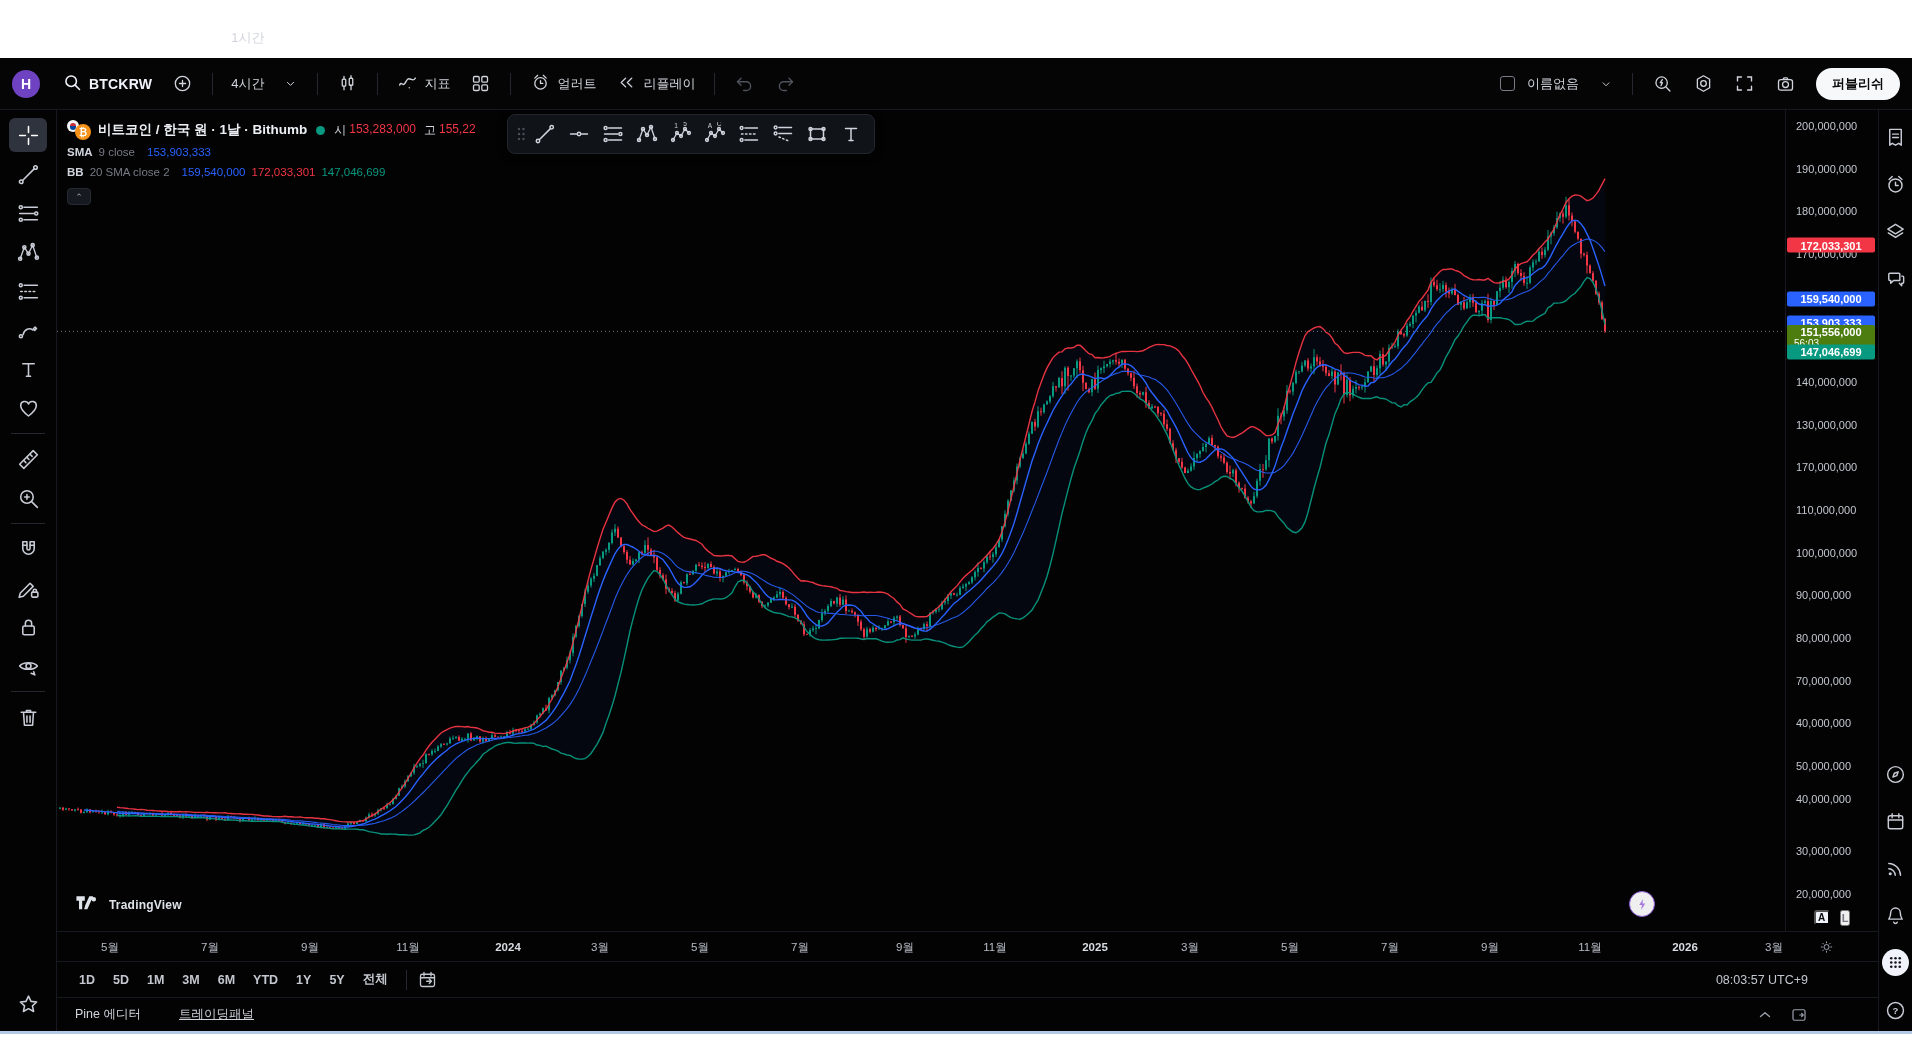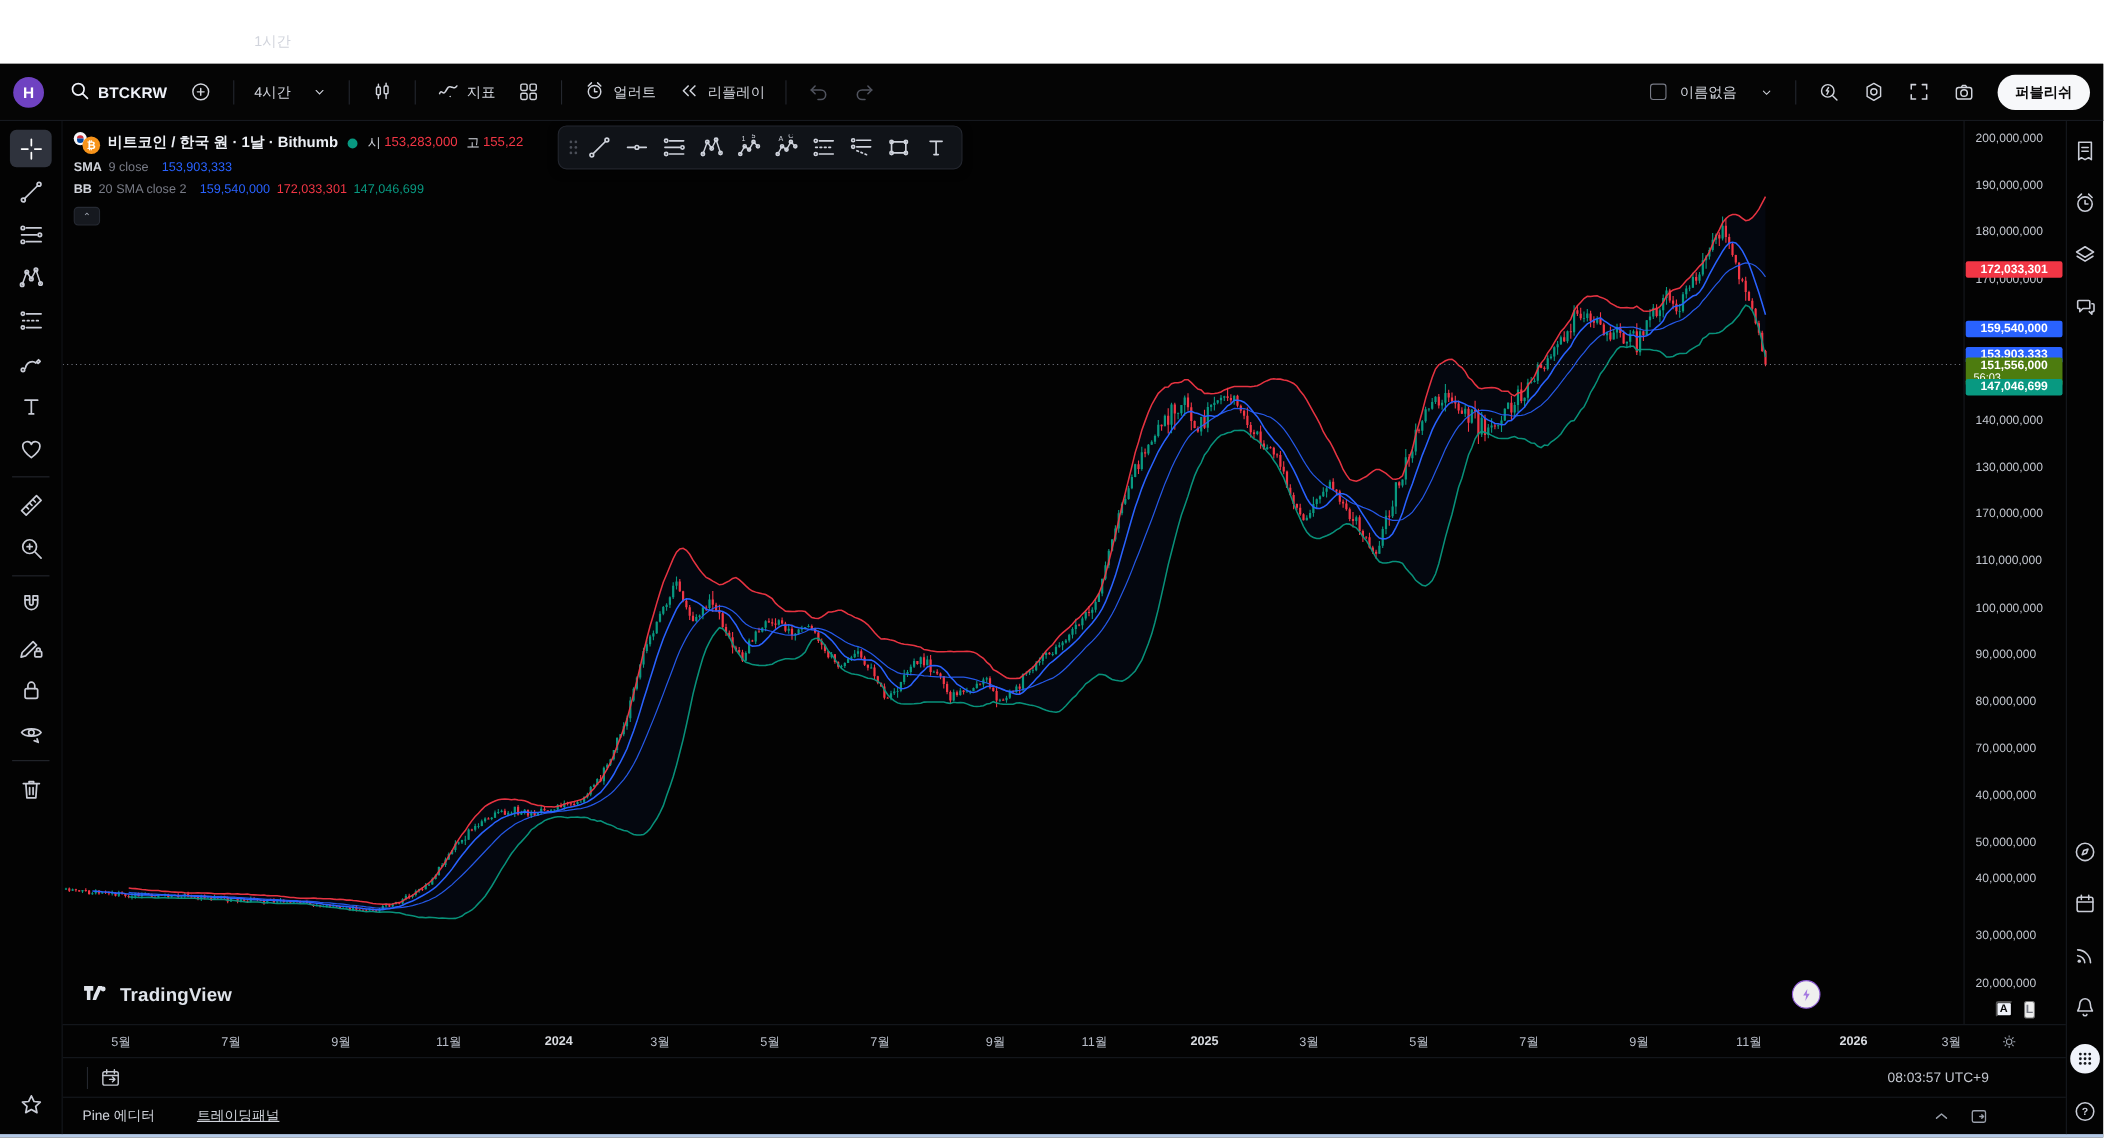--- a/index.html
+++ b/index.html
@@ -72,21 +72,21 @@
                background:#101318; border:1px solid #23262e; border-radius:8px; padding:0 6px;
                box-shadow:0 2px 8px rgba(0,0,0,.6); }
   .fb-handle { width:14px; height:24px; color:#4b4f58; display:flex; align-items:center; cursor:grab; }
   .fb-btn { width:34px; height:32px; background:none; border:none; border-radius:6px; color:#cfd3dc;
             display:flex; align-items:center; justify-content:center; cursor:pointer; }
   .fb-btn svg { width:24px; height:24px; }
 
   
   .tv-logo { position:absolute; left:18px; bottom:16px; z-index:4; display:flex; align-items:center; gap:8px; }
   .tv-logo .mark svg { width:26px; height:20px; display:block; }
-  .tv-logo .word { color:#dfe3ea; font-size:17px; font-weight:700; letter-spacing:.2px; }
+  .tv-logo .word { color:#dfe3ea; font-size:12px; font-weight:700; letter-spacing:.2px; }
 
   .boost { position:absolute; right:130px; bottom:14px; z-index:4; width:26px; height:26px; border-radius:50%;
            border:1.5px solid #8e5bd4; display:flex; align-items:center; justify-content:center; cursor:pointer; }
 
   
   .price-axis { width:93px; flex:0 0 93px; position:relative; border-left:1px solid #16191f;
                 font-size:11px; color:#c3c7cf; cursor:ns-resize; }
   .pa-label { position:absolute; left:10px; transform:translateY(-50%); white-space:nowrap; }
   .pa-tag { position:absolute; left:1px; right:3px; transform:translateY(-50%); border-radius:2px;
             color:#fff; font-weight:700; font-size:11px; text-align:center; padding:1.5px 0; z-index:3; }
@@ -594,20 +594,31 @@
           <span class="ta-label" style="left: 1133px;">3월</span>
           <span class="ta-label" style="left: 1233px;">5월</span>
           <span class="ta-label" style="left: 1333px;">7월</span>
           <span class="ta-label" style="left: 1433px;">9월</span>
           <span class="ta-label" style="left: 1533px;">11월</span>
           <span class="ta-label year" style="left: 1628px;">2026</span>
           <span class="ta-label" style="left: 1717px;">3월</span>
         </div>
 
       <div class="range-bar">
+        <span style="display:flex;gap:2px;">
+            <button class="rb-btn">1D</button>
+            <button class="rb-btn">5D</button>
+            <button class="rb-btn">1M</button>
+            <button class="rb-btn">3M</button>
+            <button class="rb-btn">6M</button>
+            <button class="rb-btn">YTD</button>
+            <button class="rb-btn">1Y</button>
+            <button class="rb-btn">5Y</button>
+            <button class="rb-btn">전체</button>
+          </span>
         <div class="rb-div"></div>
         <button class="rb-ico">
           <svg viewBox="0 0 24 24" fill="none" stroke="currentColor" stroke-width="1.5" stroke-linecap="round" stroke-linejoin="round">
               <rect x="4" y="6" width="16" height="14" rx="2"></rect>
               <path d="M8 4v4M16 4v4M4 10h16"></path>
               <path d="M11 14h5M14 11.5L16.5 14 14 16.5"></path>
             </svg>
         </button>
         <span class="rb-clock">08:03:57 UTC+9</span>
       </div>

